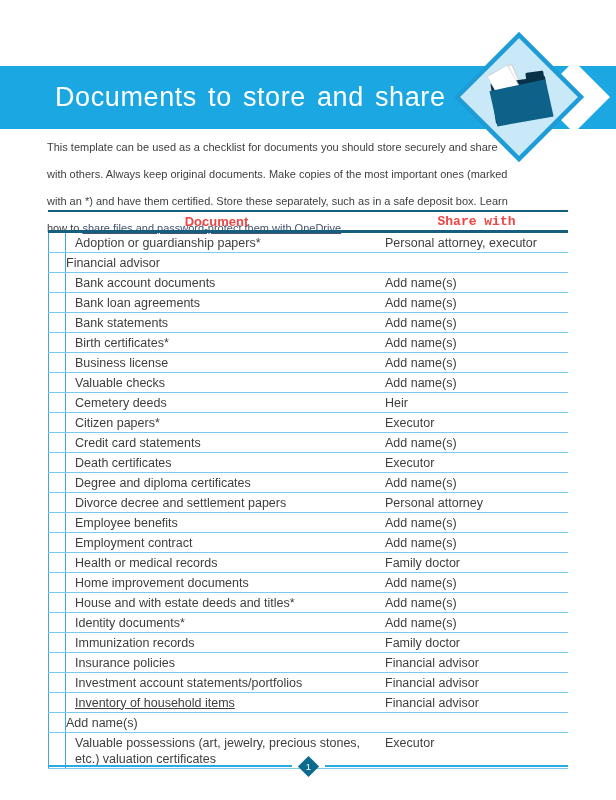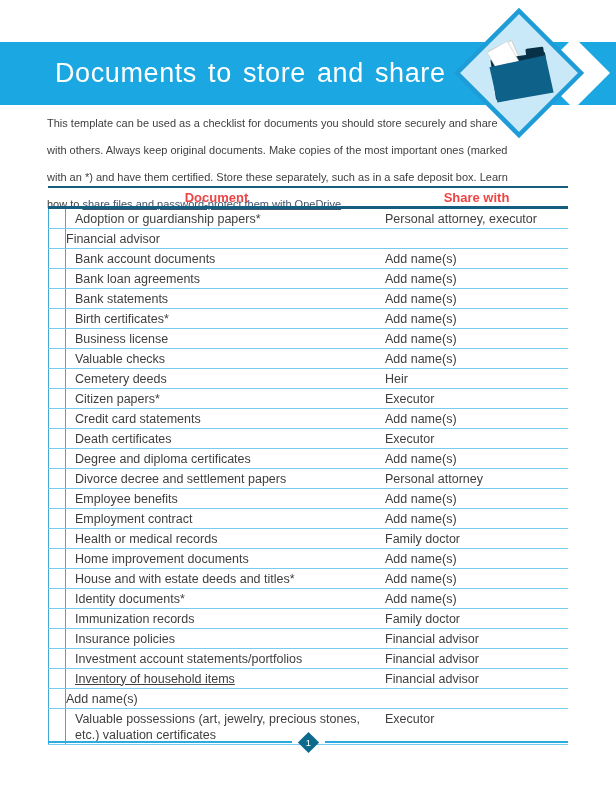--- a/index.html
+++ b/index.html
@@ -1,37 +1,37 @@
 <!DOCTYPE html>
 <html><head>
 <meta charset="utf-8">
 <style>
   * { margin:0; padding:0; box-sizing:border-box; }
   html,body { width:616px; height:800px; background:#ffffff; overflow:hidden;
               font-family:"Liberation Sans", sans-serif; }
-  .page { position:relative; width:616px; height:567px; background:#fff; }
+  .page { position:relative; width:616px; height:567px; background:#fff;margin-top:24px; }
 
   
   .header-art { position:absolute; left:0; top:0; width:616px; height:150px; }
   .banner-title { position:absolute; left:55px; top:42px; height:63px; width:400px;
                   display:flex; align-items:center; color:#ffffff; font-size:27px;
                   letter-spacing:0.6px; word-spacing:3px; font-weight:400; }
 
   
   .intro { position:absolute; left:47px; top:110px; width:462px; font-size:11px;
            line-height:27px; color:#3e3e3e; }
   .intro .link { color:#44546a; text-decoration:underline; cursor:pointer; }
 
   
   .doc-table { position:absolute; left:48px; top:186px; width:520px; font-size:12.5px; color:#3e3e3e; }
   .thead { display:flex; align-items:center; height:23px;
            border-top:2px solid #155e7f; border-bottom:3px solid #155e7f; }
   .th { font-weight:bold; color:#ef4444; font-size:13px; text-align:center; }
   .th-doc { width:337px; }
-  .th-share { flex:1; }
+  .th-share { flex:1;font-family:Liberation Mono, monospace; }
   .tbody { border-bottom:1.5px solid #76cbee; }
   .trow { display:flex; align-items:stretch; min-height:19px; border-bottom:1.5px solid #76cbee; }
   .trow:last-child { border-bottom:none; }
   .cb-cell { width:18px; border-left:1.5px solid #3fa9d5; border-right:1.5px solid #3fa9d5; cursor:pointer; }
   .doc-cell { width:319px; padding:1.5px 10px 1.5px 9px; line-height:16px; }
   .share-cell { flex:1; padding:1.5px 4px 1.5px 0; line-height:16px; }
   .doc-cell .link { text-decoration:underline; cursor:pointer; }
 
   
   .footer { position:absolute; left:48px; top:732px; width:520px; height:20px;

